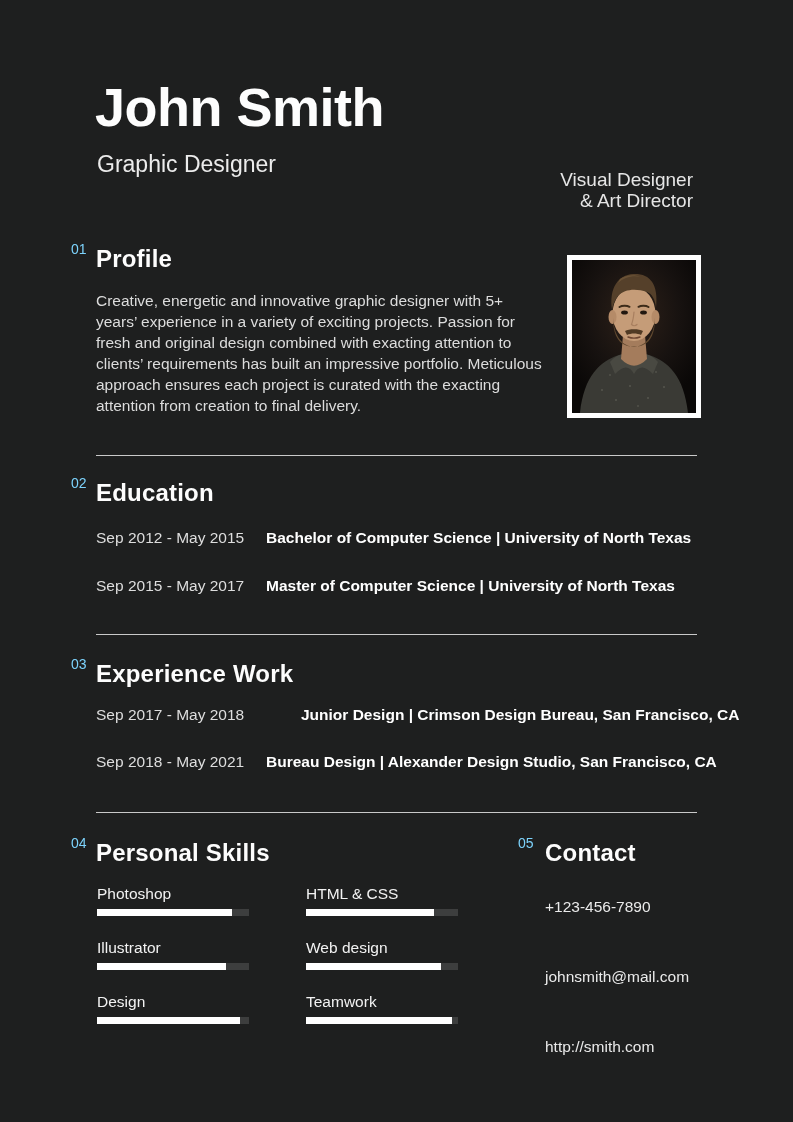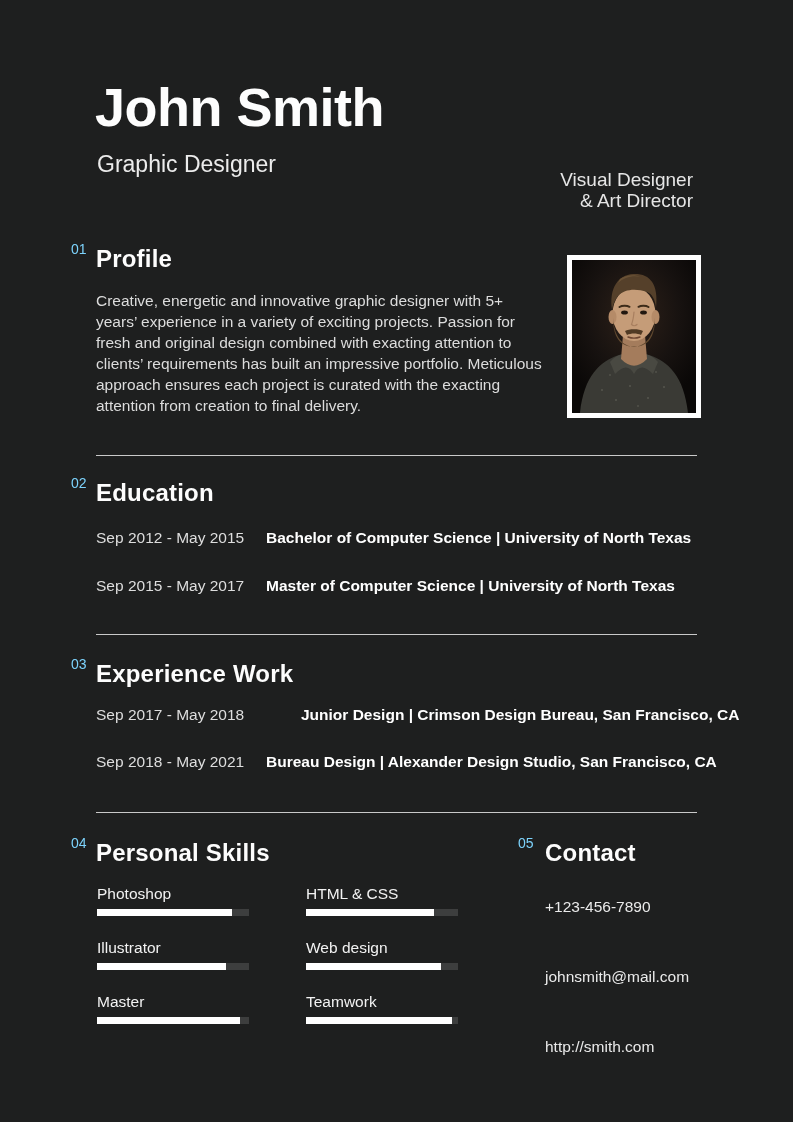--- a/index.html
+++ b/index.html
@@ -265,21 +265,21 @@
         <div class="skill-fill" style="width: 85%;"></div>
       </div>
     </div>
     <div class="skill-item">
       <div class="skill-label">Web design</div>
       <div class="skill-track">
         <div class="skill-fill" style="width: 89%;"></div>
       </div>
     </div>
     <div class="skill-item">
-      <div class="skill-label">Master</div>
+      <div class="skill-label">Design</div>
       <div class="skill-track">
         <div class="skill-fill" style="width: 94%;"></div>
       </div>
     </div>
     <div class="skill-item">
       <div class="skill-label">Teamwork</div>
       <div class="skill-track">
         <div class="skill-fill" style="width: 96%;"></div>
       </div>
     </div>

